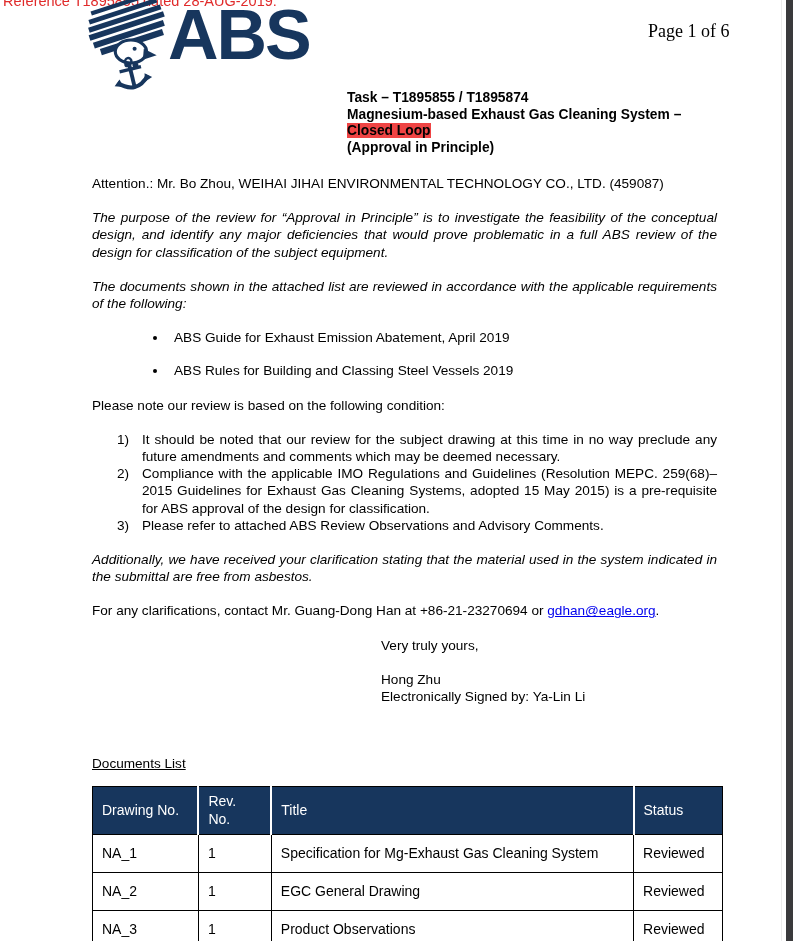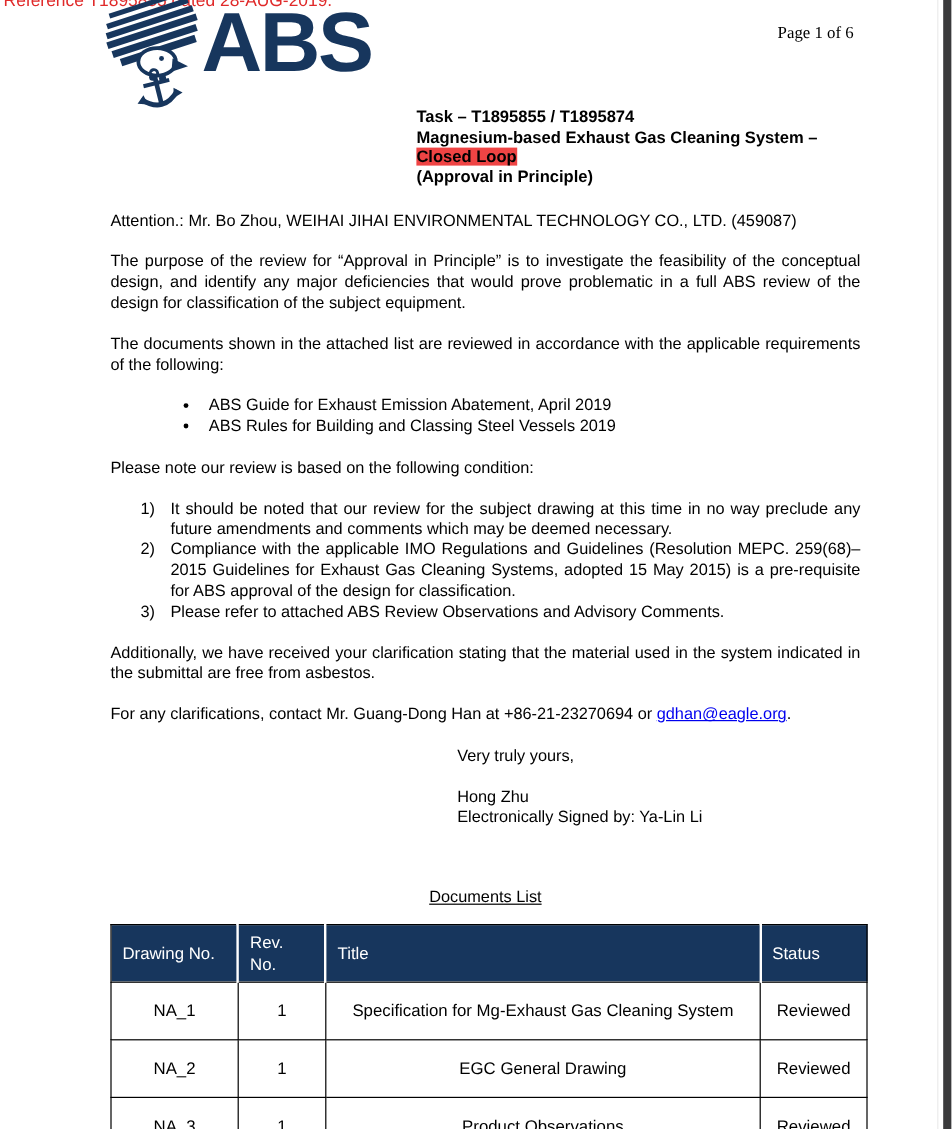--- a/index.html
+++ b/index.html
@@ -17,51 +17,51 @@
   }
   
   .logo { position: absolute; top: 0px; left: 86px; display: flex; align-items: flex-start; z-index: 2; }
   .logo svg { display: block; }
   .logo-text {
     font-weight: bold; font-size: 70px; line-height: 1;
     color: #17365d; letter-spacing: -2px; margin: 0 0 8px -6px;
   }
   .page-num {
     position: absolute; top: 21px; left: 648px;
-    font-family: "Liberation Serif", serif; font-size: 14px;
+    font-family: "Liberation Serif", serif; font-size: 18px;
   }
   .task {
     position: absolute; top: 90px; left: 347px;
     font-weight: bold; font-size: 13.8px; line-height: 16.6px;
   }
   .hl { background: #ef4444; }
   .content {
     position: absolute; top: 175px; left: 92px; width: 625px;
     font-size: 13.6px; line-height: 17.2px;
   }
   .content p { margin: 0 0 17px 0; }
-  .justify { text-align: justify; }
+  .justify { text-align: justify; font-style: italic; }
   ul.bullets { margin: 0 0 17px 0; padding-left: 76px; }
-  ul.bullets li { padding-left: 6px; }
+  ul.bullets li { padding-left: 6px; margin-top: 16px; }
   ol.conds { margin: 0 0 17px 0; padding-left: 25px; list-style: none; }
   ol.conds li { display: flex; }
   ol.conds .num { width: 25px; flex: 0 0 25px; }
   ol.conds .ctext { flex: 1; text-align: justify; }
   .sig { margin-left: 289px; }
   .sig p { margin: 0 0 17px 0; }
   .sig .tight { margin: 0; }
   a.email { color: #0000ee; text-decoration: underline; cursor: pointer; }
-  .doc-heading { text-decoration: underline; margin: 50px 0 14px 0 !important; text-align: center; }
+  .doc-heading { text-decoration: underline; margin: 50px 0 14px 0 !important; }
   table.docs { border-collapse: collapse; width: 631px; font-size: 14px; border: 1px solid #000; }
   table.docs th {
     background: #17365d; color: #fff; font-weight: normal; text-align: left;
     padding: 6px 9px; border-right: 2px solid #fff; height: 30px;
   }
   table.docs th:last-child { border-right: none; }
-  table.docs td { border: 1px solid #000; padding: 15px 9px; height: 38px; background: #fff; text-align: center; }
+  table.docs td { border: 1px solid #000; padding: 5px 9px; height: 38px; background: #fff; }
   .col-drawing { width: 106px; } .col-rev { width: 73px; }
   .col-title { width: 363px; } .col-status { width: 89px; }
   .edge-line { position: absolute; top: 0; right: 11px; width: 1px; height: 100%; background: #ececec; }
   .edge-bar { position: absolute; top: 0; right: 0; width: 7px; height: 100%; background: #3a3a3c; }
 </style>
 </head>
 <body>
 
 <div class="annotation">Reference T1895855 dated 28-AUG-2019.</div>
 

